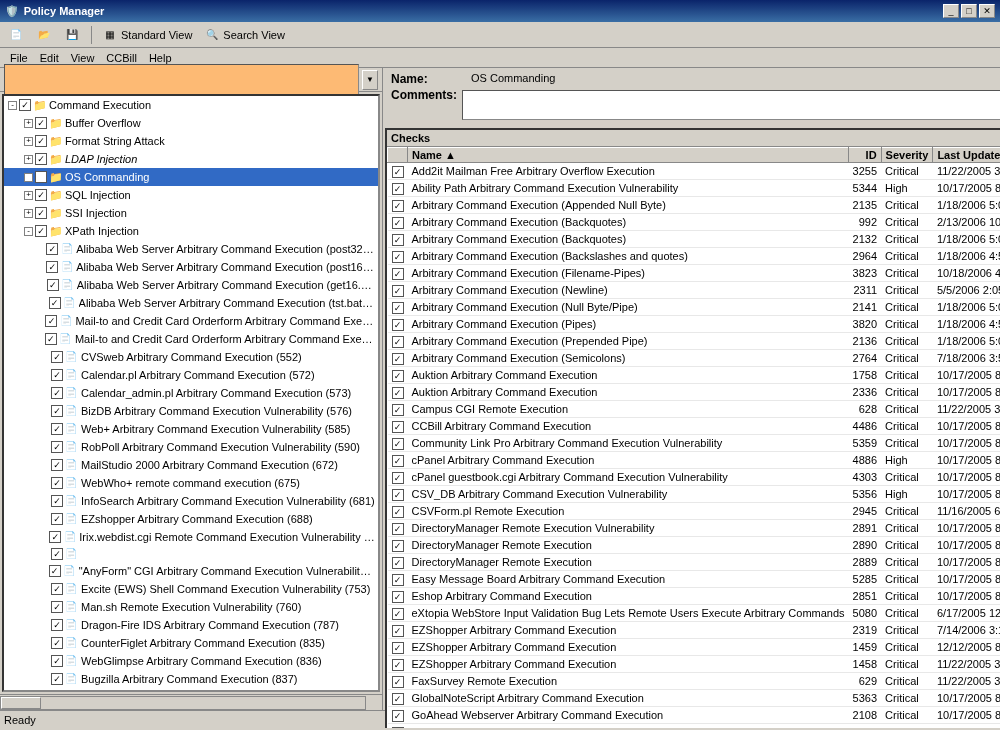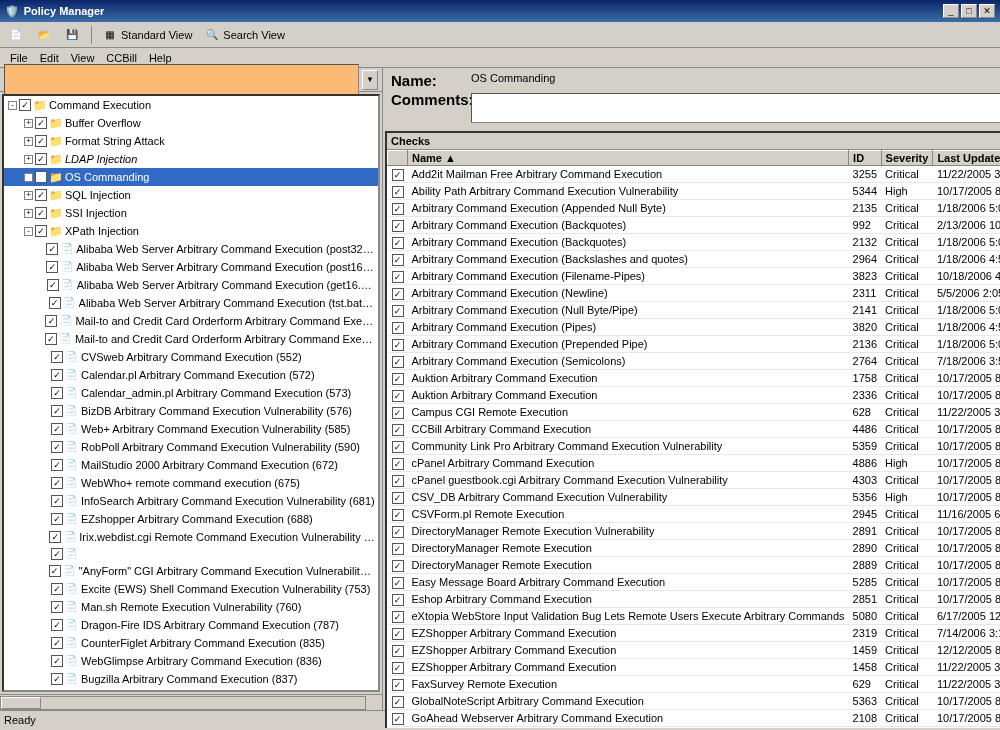--- a/index.html
+++ b/index.html
@@ -175,21 +175,21 @@
       padding: 4px 8px;
     }
     .field-row {
       display: flex;
       align-items: flex-start;
       margin-bottom: 2px;
     }
     .field-label {
       font-weight: bold;
       width: 80px;
-      font-size: 15px;
+      font-size: 12px;
     }
     .field-value {
       flex: 1;
       font-size: 11px;
     }
     .comments-area {
       width: 100%;
       height: 30px;
       background: white;
       border: 1px solid #888;
@@ -248,21 +248,21 @@
     tbody td {
       padding: 0 4px;
       border-bottom: 1px solid #e8e8e8;
       white-space: nowrap;
       overflow: hidden;
       text-overflow: ellipsis;
       line-height: 16px;
     }
     .col-check { width: 20px; }
     .col-name { width: 450px; }
-    .col-id { width: 50px; }
+    .col-id { width: 50px; text-align: right; }
     .col-severity { width: 60px; }
     .col-updated { width: 130px; }
     .row-check { width: 12px; height: 12px; border: 1px solid #555; background: white; display: inline-flex; align-items: center; justify-content: center; font-size: 9px; }
 
     
     .status-bar {
       background: #d4d0c8;
       border-top: 1px solid #888;
       padding: 1px 4px;
       font-size: 11px;
@@ -666,21 +666,21 @@
               <th class="col-check"></th>
               <th class="col-name">Name ▲</th>
               <th class="col-id">ID</th>
               <th class="col-severity">Severity</th>
               <th class="col-updated">Last Updated</th>
             </tr>
           </thead>
           <tbody id="checks-tbody">
           <tr>
                 <td class="col-check"><span class="row-check">✓</span></td>
-                <td class="col-name" title="Add2it Mailman Free Arbitrary Command Execution">Add2it Mailman Free Arbitrary Command Execution</td>
+                <td class="col-name" title="Add2it Mailman Free Arbitrary Command Execution">Add2it Mailman Free Arbitrary Overflow Execution</td>
                 <td class="col-id">3255</td>
                 <td class="col-severity">Critical</td>
                 <td class="col-updated">11/22/2005 3:37:00 PM</td>
               </tr>
               <tr>
                 <td class="col-check"><span class="row-check">✓</span></td>
                 <td class="col-name" title="Ability Path Arbitrary Command Execution Vulnerability">Ability Path Arbitrary Command Execution Vulnerability</td>
                 <td class="col-id">5344</td>
                 <td class="col-severity">High</td>
                 <td class="col-updated">10/17/2005 8:58:00 PM</td>

